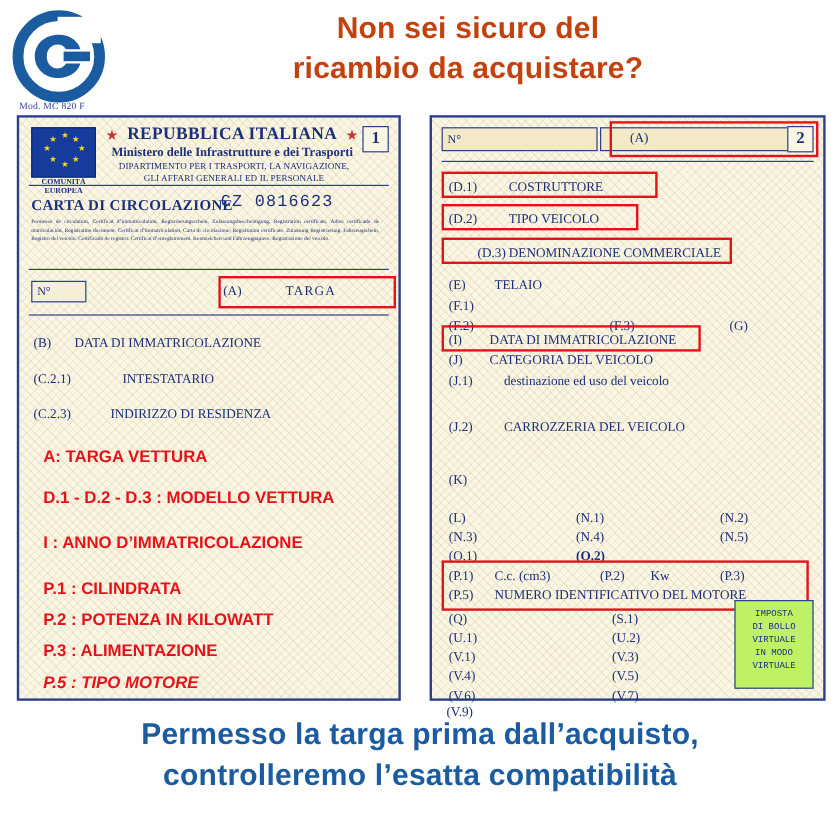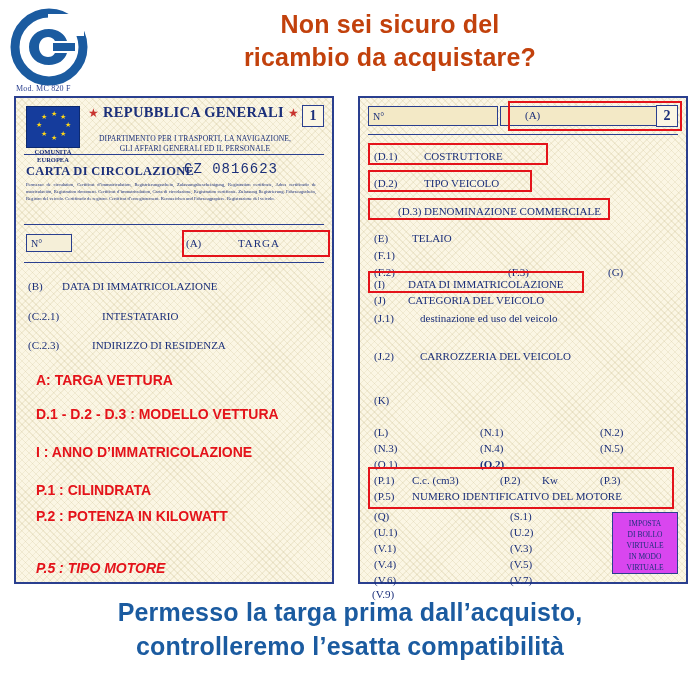--- a/index.html
+++ b/index.html
@@ -248,25 +248,25 @@
     position: absolute;
     left: 140px; top: 8px;
     width: 160px; height: 20px;
     background: #f3e9c6;
     border: 1px solid #2a3f8f;
     box-sizing: border-box;
   }
   .bollo {
     position: absolute;
     right: 8px; bottom: 8px;
-    width: 66px; height: 62px;
+    width: 66px; height: 74px;
     border: 1px solid #2a3f8f;
-    background: #d946ef;
-    color: #1b2f7a;
-    font-family: Liberation Serif, serif;
+    background: #bef264;
+    color: #1b2f7a;
+    font-family: Liberation Mono, monospace;
     font-size: 7.5px;
     line-height: 1.45;
     text-align: center;
     padding-top: 6px;
     box-sizing: border-box;
   }
 
   
   .footer {
     position: absolute;
@@ -314,21 +314,22 @@
       <span class="eu-star" style="left:14px; top:7px;">★</span>
     </div>
   </div>
   <div class="eu-caption">
     <span>COMUNITÀ</span><br>
     <span>EUROPEA</span>
   </div>
 
   <div class="star-left">★</div>
   <div class="star-right">★</div>
-  <div class="rep-title">REPUBBLICA GENERALI</div>
+  <div class="rep-title">REPUBBLICA ITALIANA</div>
+  <div class="ministry">Ministero delle Infrastrutture e dei Trasporti</div>
   <div class="ministry-sub">
     <span>DIPARTIMENTO PER I TRASPORTI, LA NAVIGAZIONE,</span><br>
     <span>GLI AFFARI GENERALI ED IL PERSONALE</span>
   </div>
   <div class="page-num-box">1</div>
 
   <div class="hr-blue" style="top:56px;"></div>
 
   <div class="carta-title">CARTA DI CIRCOLAZIONE</div>
   <div class="carta-code">CZ 0816623</div>
@@ -351,20 +352,21 @@
   <div class="fld" style="left:86px; top:212px;">INTESTATARIO</div>
 
   <div class="fld" style="left:12px; top:241px;">(C.2.3)</div>
   <div class="fld" style="left:76px; top:241px;">INDIRIZZO DI RESIDENZA</div>
 
   <div class="redtext" style="left:20px; top:274px;">A: TARGA VETTURA</div>
   <div class="redtext" style="left:20px; top:308px;">D.1 - D.2 - D.3 : MODELLO VETTURA</div>
   <div class="redtext" style="left:20px; top:346px;">I : ANNO D’IMMATRICOLAZIONE</div>
   <div class="redtext" style="left:20px; top:384px;">P.1 : CILINDRATA</div>
   <div class="redtext" style="left:20px; top:410px;">P.2 : POTENZA IN KILOWATT</div>
+  <div class="redtext" style="left:20px; top:436px;">P.3 : ALIMENTAZIONE</div>
   <div class="redtext" style="left:20px; top:462px;font-style:italic;">P.5 :  TIPO MOTORE</div>
 </div>
 
 <div class="doc doc-right">
 
   <div class="nbox-r">N°</div>
   <div class="targa-strip"></div>
   <div class="fld" style="left:165px; top:11px;">(A)</div>
   <div class="page-num-box">2</div>
   <div class="redbox" style="left:148px; top:3px; width:174px; height:30px;"></div>

